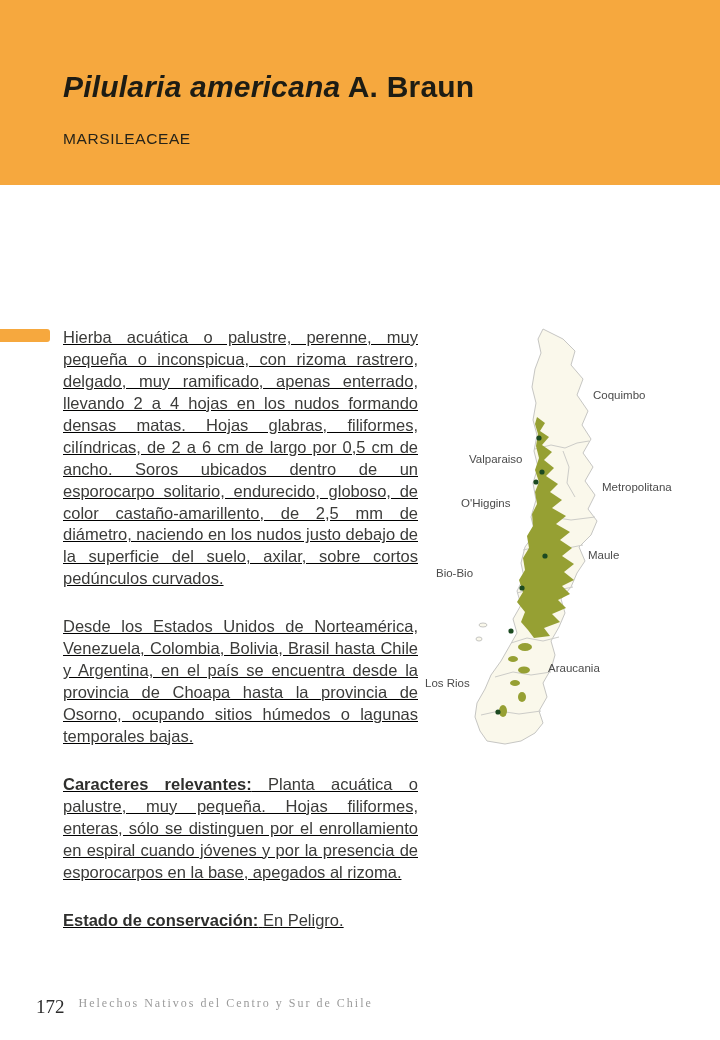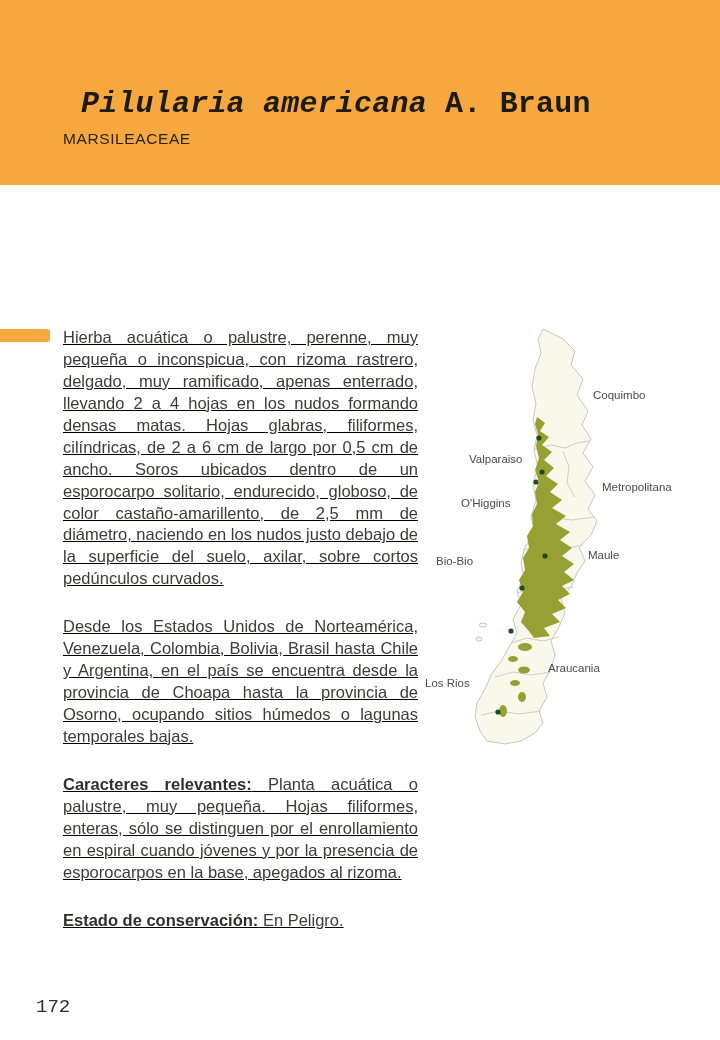--- a/index.html
+++ b/index.html
@@ -11,25 +11,24 @@
     overflow:hidden;
   }
   
   .band{
     position:absolute;left:0;top:0;
     width:720px;height:185px;
     background:#F6A83E;
   }
   .band h1{
     position:absolute;left:63px;top:70px;
-    margin:18px;
+    margin:0;
     font-size:30px;line-height:1.1;
     font-weight:bold;color:#1d1c14;
     letter-spacing:0.2px;
-    font-family:Liberation Mono, monospace;
   }
   .band h1 em{font-style:italic;}
   .band .family{
     position:absolute;left:63px;top:130px;
     font-size:15.5px;color:#272419;
     letter-spacing:0.6px;
   }
   
   .marker-bar{
     position:absolute;left:0;top:329px;
@@ -66,21 +65,21 @@
     width:84px;text-align:center;
   }
   .status .label{
     display:block;margin-top:2px;
     font-size:13.5px;color:#454543;
   }
   
   .footer{
     position:absolute;left:36px;top:996px;
     display:flex;align-items:flex-start;gap:14px;
-    font-family:Liberation Mono, monospace;
+    font-family:Liberation Serif, serif;
   }
   .footer .pnum{font-size:19px;color:#2c2c2c;}
   .footer .btitle{font-size:12px;color:#9b9b9b;letter-spacing:2px;}
 </style>
 </head>
 <body>
 
 <div class="page">
 
   <header class="band">
@@ -137,23 +136,24 @@
         <circle cx="97" cy="263" r="2.6"></circle>
         <circle cx="86" cy="306" r="2.6"></circle>
         <circle cx="73" cy="387" r="2.6"></circle>
       </g>
     </svg>
     <span class="rlabel" style="left:168px;top:64px">Coquimbo</span>
     <span class="rlabel" style="left:44px;top:128px">Valparaiso</span>
     <span class="rlabel" style="left:177px;top:156px">Metropolitana</span>
     <span class="rlabel" style="left:36px;top:172px">O'Higgins</span>
     <span class="rlabel" style="left:163px;top:224px">Maule</span>
-    <span class="rlabel" style="left:11px;top:230px">Bio-Bio</span>
+    <span class="rlabel" style="left:11px;top:242px">Bio-Bio</span>
     <span class="rlabel" style="left:123px;top:337px">Araucania</span>
     <span class="rlabel" style="left:0px;top:352px">Los Rios</span>
   </aside>
 
 
   <footer class="footer">
     <span class="pnum">172</span>
+    <span class="btitle">Helechos Nativos del Centro y Sur de Chile</span>
   </footer>
 
 </div>
 
 </body></html>

